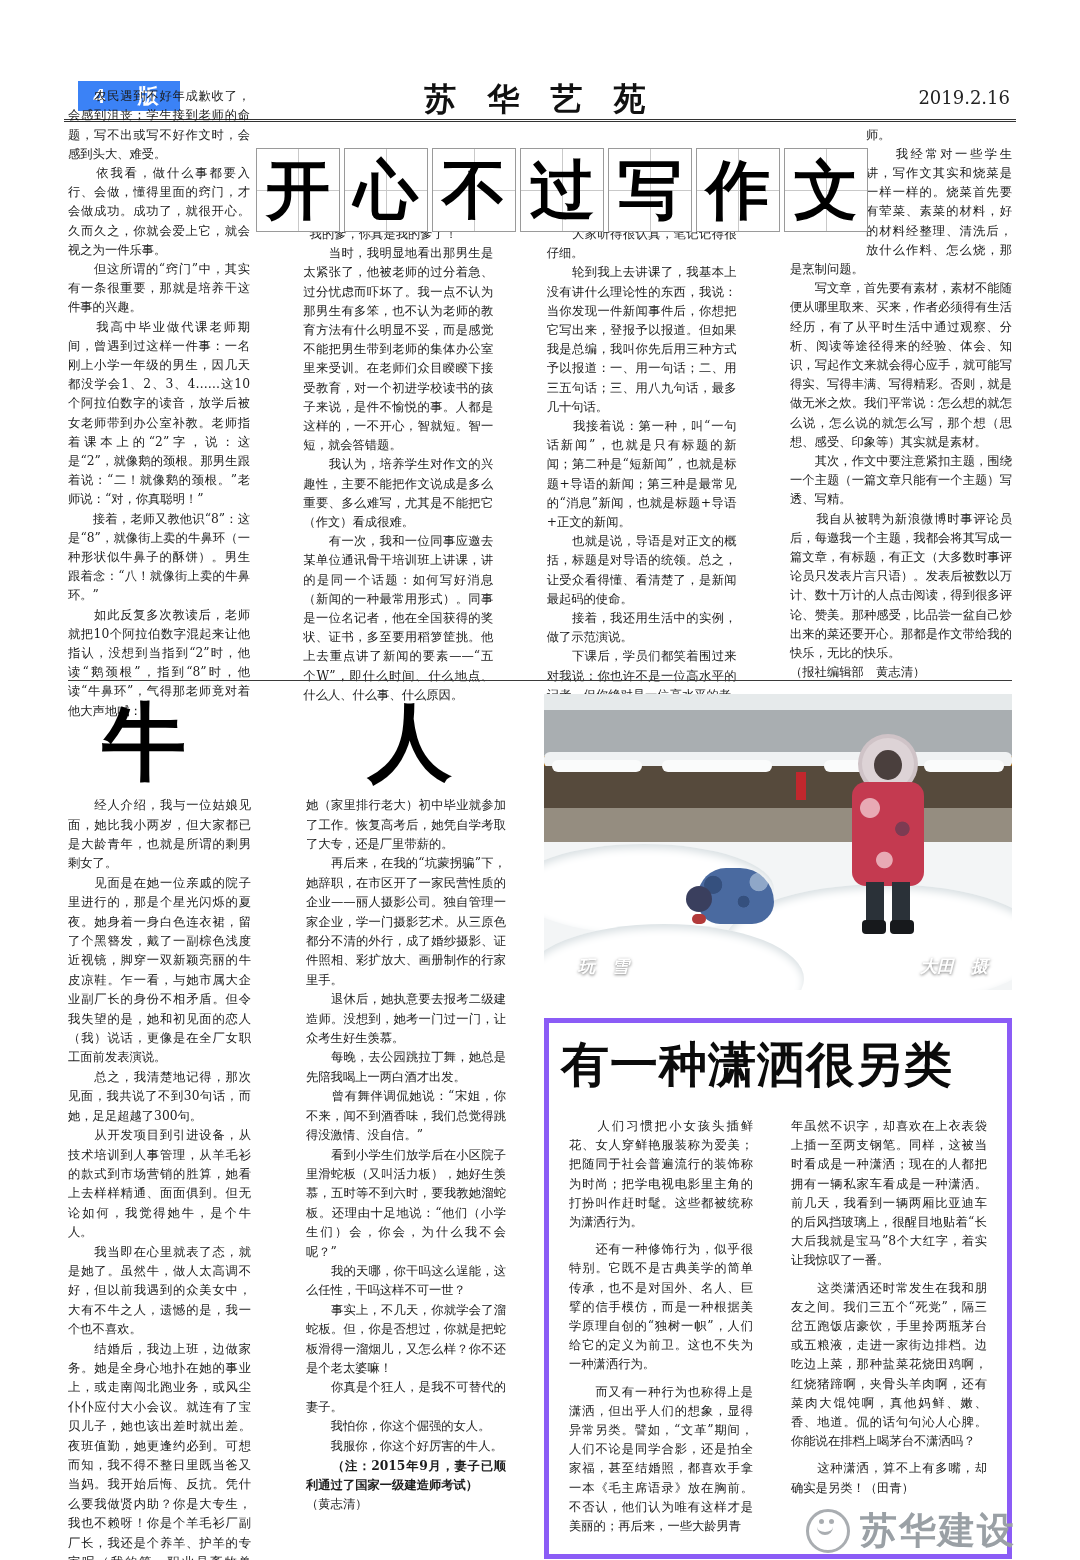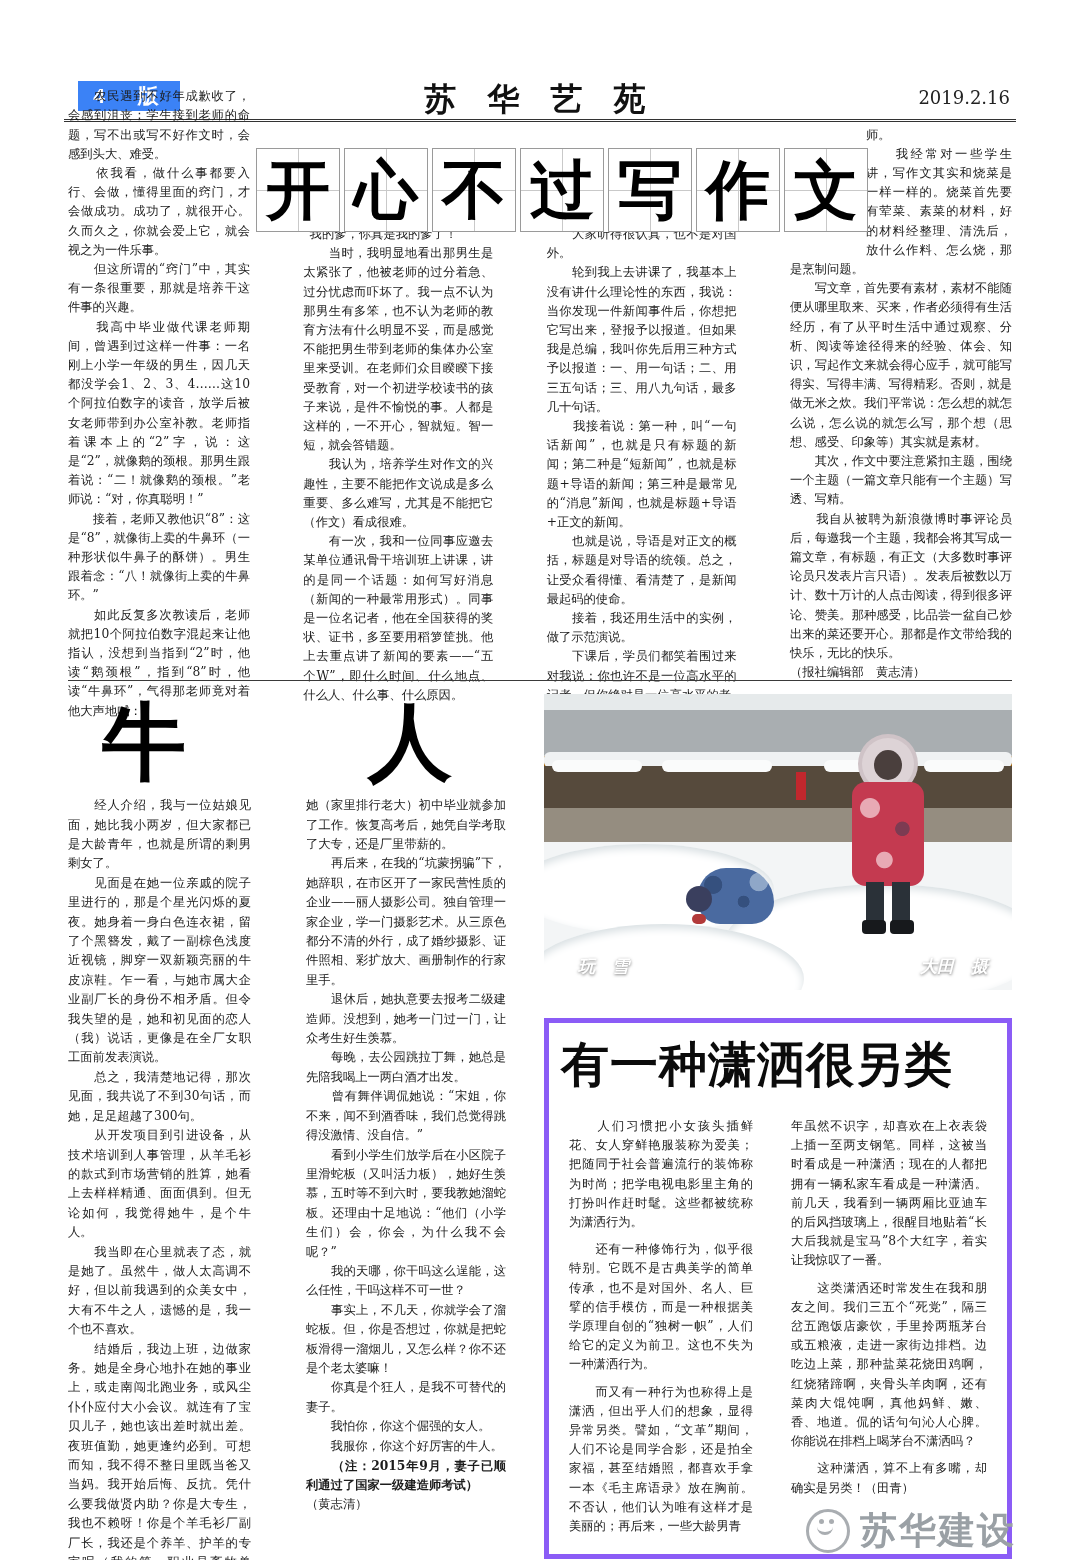--- a/index.html
+++ b/index.html
@@ -119,21 +119,21 @@
           <p>　　接着，老师又教他识“8”：这是“8”，就像街上卖的牛鼻环（一种形状似牛鼻子的酥饼）。男生跟着念：“八！就像街上卖的牛鼻环。”</p>
           <p>　　如此反复多次教读后，老师就把10个阿拉伯数字混起来让他指认，没想到当指到“2”时，他读“鹅颈根”，指到“8”时，他读“牛鼻环”，气得那老师竟对着他大声地喊：</p>
         </div>
       <div class="col c2">
           <p>“我的爹，你真是我的爹了！”</p>
           <p>　　当时，我明显地看出那男生是太紧张了，他被老师的过分着急、过分忧虑而吓坏了。我一点不认为那男生有多笨，也不认为老师的教育方法有什么明显不妥，而是感觉不能把男生带到老师的集体办公室里来受训。在老师们众目睽睽下接受教育，对一个初进学校读书的孩子来说，是件不愉悦的事。人都是这样的，一不开心，智就短。智一短，就会答错题。</p>
           <p>　　我认为，培养学生对作文的兴趣性，主要不能把作文说成是多么重要、多么难写，尤其是不能把它（作文）看成很难。</p>
           <p>　　有一次，我和一位同事应邀去某单位通讯骨干培训班上讲课，讲的是同一个话题：如何写好消息（新闻的一种最常用形式）。同事是一位名记者，他在全国获得的奖状、证书，多至要用稻箩筐挑。他上去重点讲了新闻的要素——“五个W”，即什么时间、什么地点、什么人、什么事、什么原因。</p>
         </div>
       <div class="col c3">
-          <p>　　大家听得很认真，也不是对国外。</p>
+          <p>　　大家听得很认真，笔记记得很仔细。</p>
           <p>　　轮到我上去讲课了，我基本上没有讲什么理论性的东西，我说：当你发现一件新闻事件后，你想把它写出来，登报予以报道。但如果我是总编，我叫你先后用三种方式予以报道：一、用一句话；二、用三五句话；三、用八九句话，最多几十句话。</p>
           <p>　　我接着说：第一种，叫“一句话新闻”，也就是只有标题的新闻；第二种是“短新闻”，也就是标题+导语的新闻；第三种是最常见的“消息”新闻，也就是标题+导语+正文的新闻。</p>
           <p>　　也就是说，导语是对正文的概括，标题是对导语的统领。总之，让受众看得懂、看清楚了，是新闻最起码的使命。</p>
           <p>　　接着，我还用生活中的实例，做了示范演说。</p>
           <p>　　下课后，学员们都笑着围过来对我说：你也许不是一位高水平的记者，但你绝对是一位高水平的老</p>
         </div>
       <div class="col c4">
         <div class="t-spacer"></div>
         <div>
             <p>师。</p>

